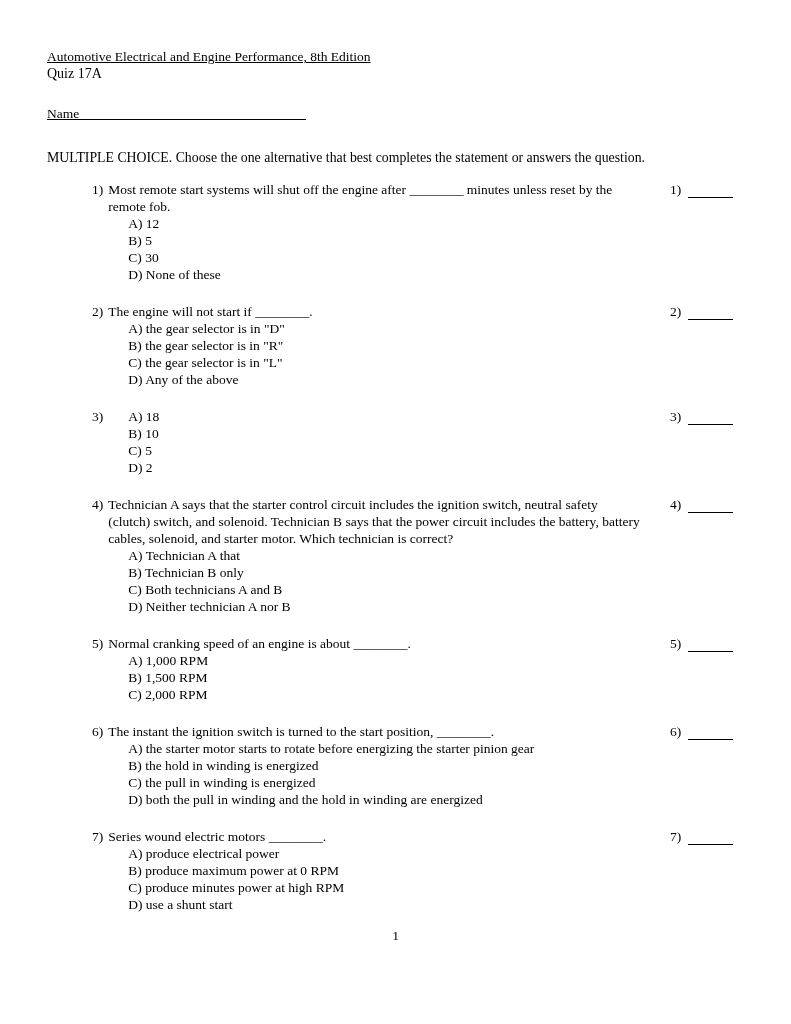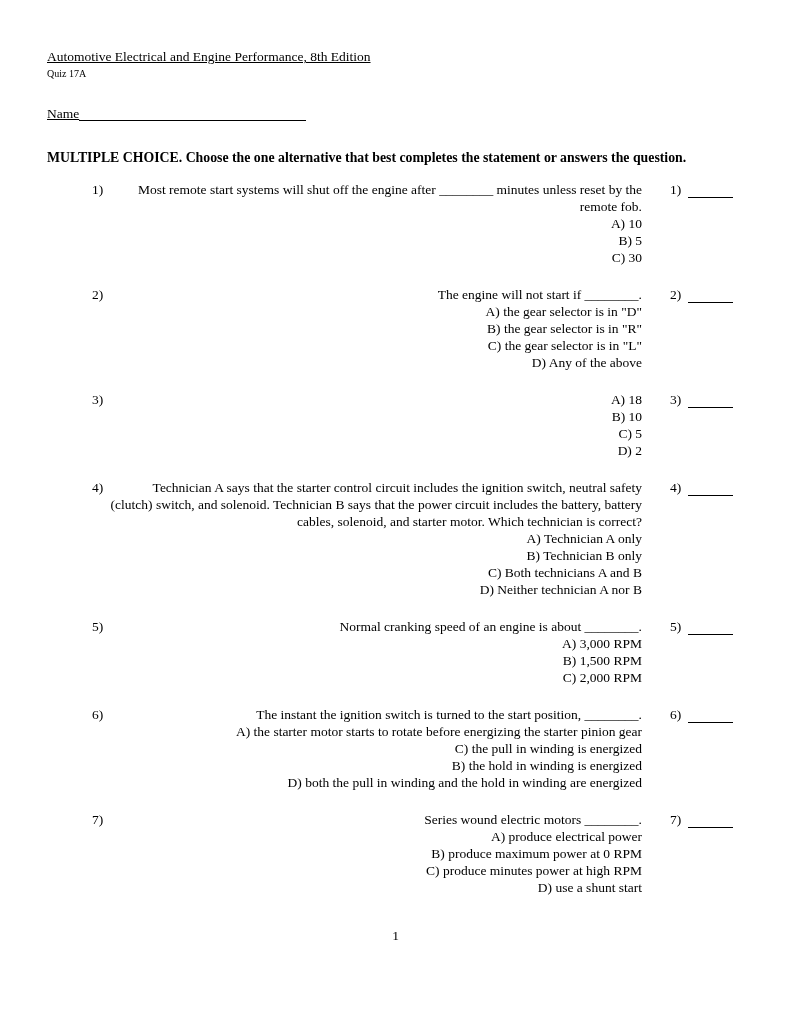--- a/index.html
+++ b/index.html
@@ -16,57 +16,56 @@
     padding: 48px 46px 0 47px;
     overflow: hidden;
     font-size: 13.5px;
     line-height: 17px;
   }
   .doc-title {
     text-decoration: underline;
     font-size: 13.5px;
   }
   .doc-subtitle {
-    font-size: 10px;
+    font-size: 14px;
   }
   .name-row {
     margin-top: 23px;
     display: flex;
-    align-items: center;
+    align-items: flex-start;
   }
   .name-label { text-decoration: underline; }
   .name-blank {
     display: inline-block;
     width: 227px;
     height: 15px;
     border-bottom: 1px solid #000;
   }
   .section-heading {
     margin-top: 27px;
-    font-weight: bold;
+    font-weight: normal;
     font-size: 13.8px;
   }
   .questions {
     margin-top: 15px;
     padding-left: 45px;
   }
   .question-row {
     display: flex;
     align-items: flex-start;
     margin-bottom: 20px;
   }
   .q-num {
     flex: 0 0 auto;
     margin-right: 5px;
     white-space: nowrap;
   }
   .q-body {
     flex: 1 1 auto;
     padding-right: 28px;
-    text-align: right;
   }
   .q-text { }
   .choices {
     margin-left: 20px;
   }
   .choice { }
   .q-ans {
     flex: 0 0 auto;
     width: 75px;
     display: flex;
@@ -106,23 +105,24 @@
 
   <div class="section-heading">MULTIPLE CHOICE.  Choose the one alternative that best completes the statement or answers the question.</div>
 
   <div class="questions">
 
     <div class="question-row">
       <span class="q-num">1)</span>
       <div class="q-body">
         <div class="q-text">Most remote start systems will shut off the engine after ________ minutes unless reset by the remote fob.</div>
         <div class="choices">
-          <div class="choice">A) 10</div>
+          <div class="choice">A) 12</div>
           <div class="choice">B) 5</div>
           <div class="choice">C) 30</div>
+          <div class="choice">D) None of these</div>
         </div>
       </div>
       <div class="q-ans">
         <span class="ans-num">1)</span>
         <span class="ans-blank"></span>
       </div>
     </div>
 
     <div class="question-row">
       <span class="q-num">2)</span>
@@ -155,56 +155,56 @@
         <span class="ans-num">3)</span>
         <span class="ans-blank"></span>
       </div>
     </div>
 
     <div class="question-row">
       <span class="q-num">4)</span>
       <div class="q-body">
         <div class="q-text">Technician A says that the starter control circuit includes the ignition switch, neutral safety (clutch) switch, and solenoid. Technician B says that the power circuit includes the battery, battery cables, solenoid, and starter motor. Which technician is correct?</div>
         <div class="choices">
-          <div class="choice">A) Technician A only</div>
+          <div class="choice">A) Technician A that</div>
           <div class="choice">B) Technician B only</div>
           <div class="choice">C) Both technicians A and B</div>
           <div class="choice">D) Neither technician A nor B</div>
         </div>
       </div>
       <div class="q-ans">
         <span class="ans-num">4)</span>
         <span class="ans-blank"></span>
       </div>
     </div>
 
     <div class="question-row">
       <span class="q-num">5)</span>
       <div class="q-body">
         <div class="q-text">Normal cranking speed of an engine is about ________.</div>
         <div class="choices">
-          <div class="choice">A) 3,000 RPM</div>
+          <div class="choice">A) 1,000 RPM</div>
           <div class="choice">B) 1,500 RPM</div>
           <div class="choice">C) 2,000 RPM</div>
         </div>
       </div>
       <div class="q-ans">
         <span class="ans-num">5)</span>
         <span class="ans-blank"></span>
       </div>
     </div>
 
     <div class="question-row">
       <span class="q-num">6)</span>
       <div class="q-body">
         <div class="q-text">The instant the ignition switch is turned to the start position, ________.</div>
         <div class="choices">
           <div class="choice">A) the starter motor starts to rotate before energizing the starter pinion gear</div>
+          <div class="choice">B) the hold in winding is energized</div>
           <div class="choice">C) the pull in winding is energized</div>
-          <div class="choice">B) the hold in winding is energized</div>
           <div class="choice">D) both the pull in winding and the hold in winding are energized</div>
         </div>
       </div>
       <div class="q-ans">
         <span class="ans-num">6)</span>
         <span class="ans-blank"></span>
       </div>
     </div>
 
     <div class="question-row">

